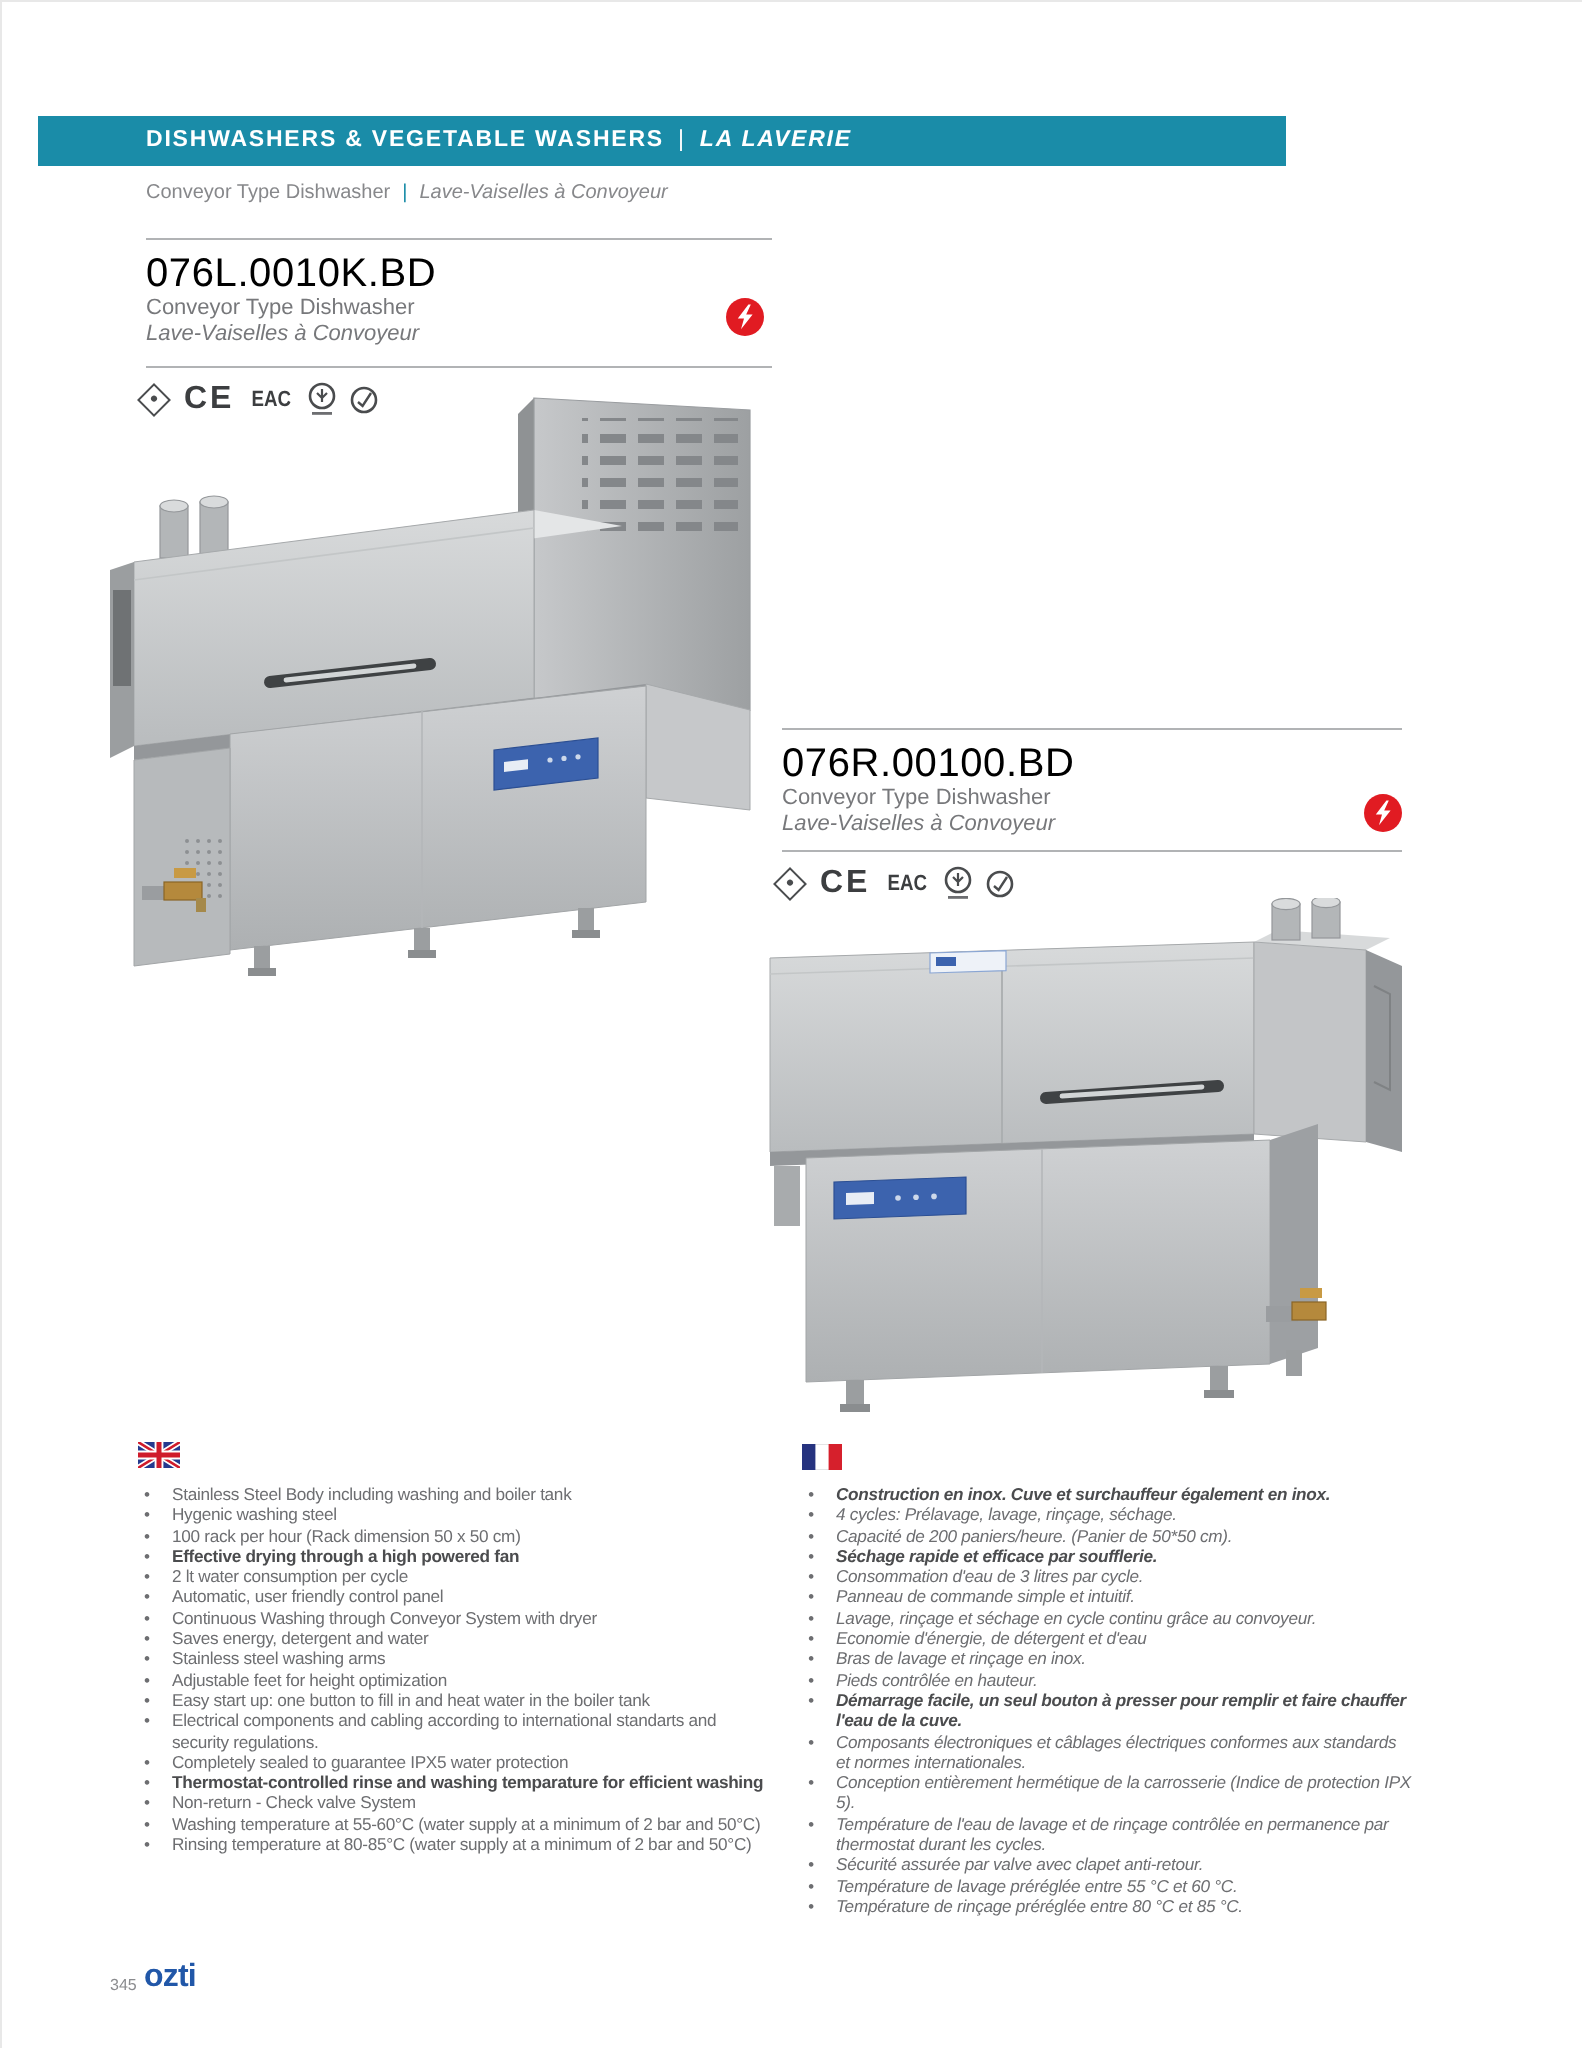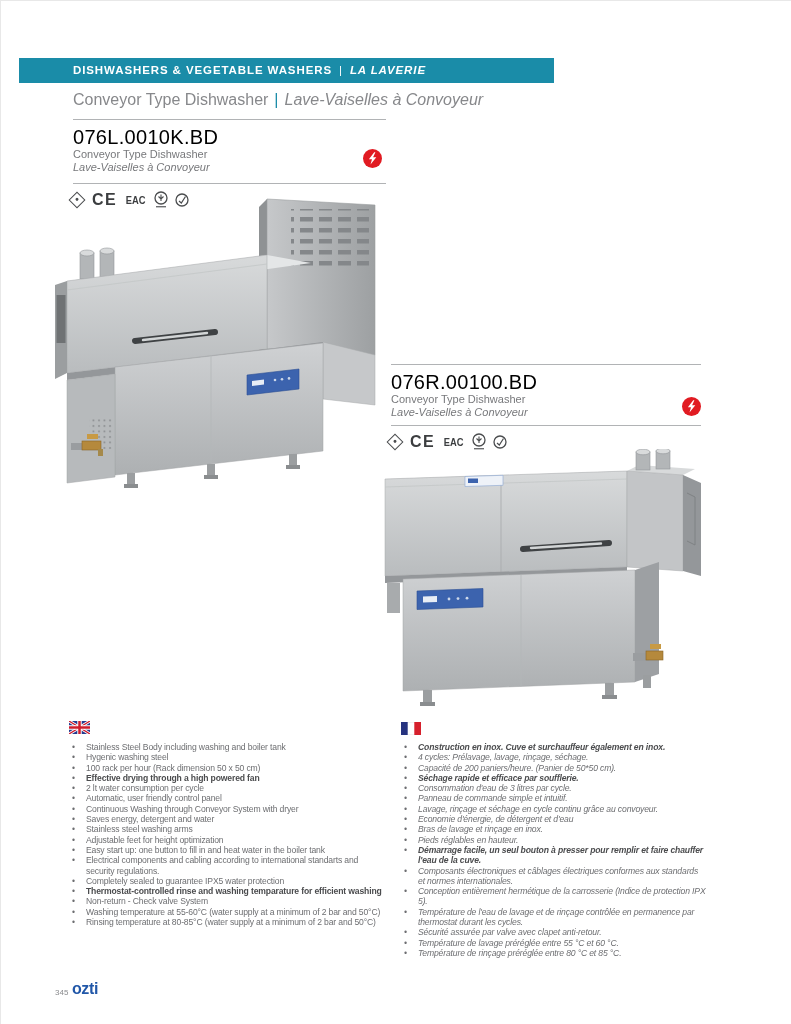--- a/index.html
+++ b/index.html
@@ -4,27 +4,27 @@
 <style>
   html,body{margin:0;padding:0;background:#9a9a9a;}
   .page{
     position:relative;width:791px;height:1024px;background:#ffffff;
     font-family:"Liberation Sans", sans-serif;color:#6d6e71;overflow:hidden;
     border-top:1px solid #e8e8e8;border-left:1px solid #e8e8e8;box-sizing:border-box;
   }
   .abs{position:absolute;}
   
   .header-bar{
-    left:18px;top:57px;width:535px;height:25px;background:#1a8ca8;color:#ffffff;
+    left:18px;top:57px;width:624px;height:25px;background:#1a8ca8;color:#ffffff;
     font-size:11.5px;font-weight:bold;letter-spacing:.9px;line-height:25px;padding-left:54px;box-sizing:border-box;
     white-space:nowrap;
   }
   .header-bar .it{font-style:italic;font-weight:bold;}
   .header-bar .sep{padding:0 7px;font-weight:normal;}
-  .subheader{left:72px;top:90px;font-size:16px;color:#87888b;white-space:nowrap;}
+  .subheader{left:72px;top:90px;font-size:10px;color:#87888b;white-space:nowrap;}
   .subheader .it{font-style:italic;}
   .subheader .sep{padding:0 6px;color:#1a8ca8;}
   .rule{height:0;border-top:1px solid #b1b3b5;}
   
   .pcode{font-size:20px;font-weight:normal;color:#000000;letter-spacing:.3px;white-space:nowrap;}
   .pname{font-size:11px;color:#77787b;line-height:13px;white-space:nowrap;}
   .pname.it{font-style:italic;}
   
   .energy{width:19px;height:19px;}
   
@@ -368,21 +368,21 @@
       <div class="feature-item">
         <span class="bullet">•</span>
         <span class="ftext">Economie d'énergie, de détergent et d'eau</span>
       </div>
       <div class="feature-item">
         <span class="bullet">•</span>
         <span class="ftext">Bras de lavage et rinçage en inox.</span>
       </div>
       <div class="feature-item">
         <span class="bullet">•</span>
-        <span class="ftext">Pieds réglables en hauteur.</span>
+        <span class="ftext">Pieds contrôlée en hauteur.</span>
       </div>
       <div class="feature-item bold">
         <span class="bullet">•</span>
         <span class="ftext">Démarrage facile, un seul bouton à presser pour remplir et faire chauffer l'eau de la cuve.</span>
       </div>
       <div class="feature-item">
         <span class="bullet">•</span>
         <span class="ftext">Composants électroniques et câblages électriques conformes aux standards et normes internationales.</span>
       </div>
       <div class="feature-item">

